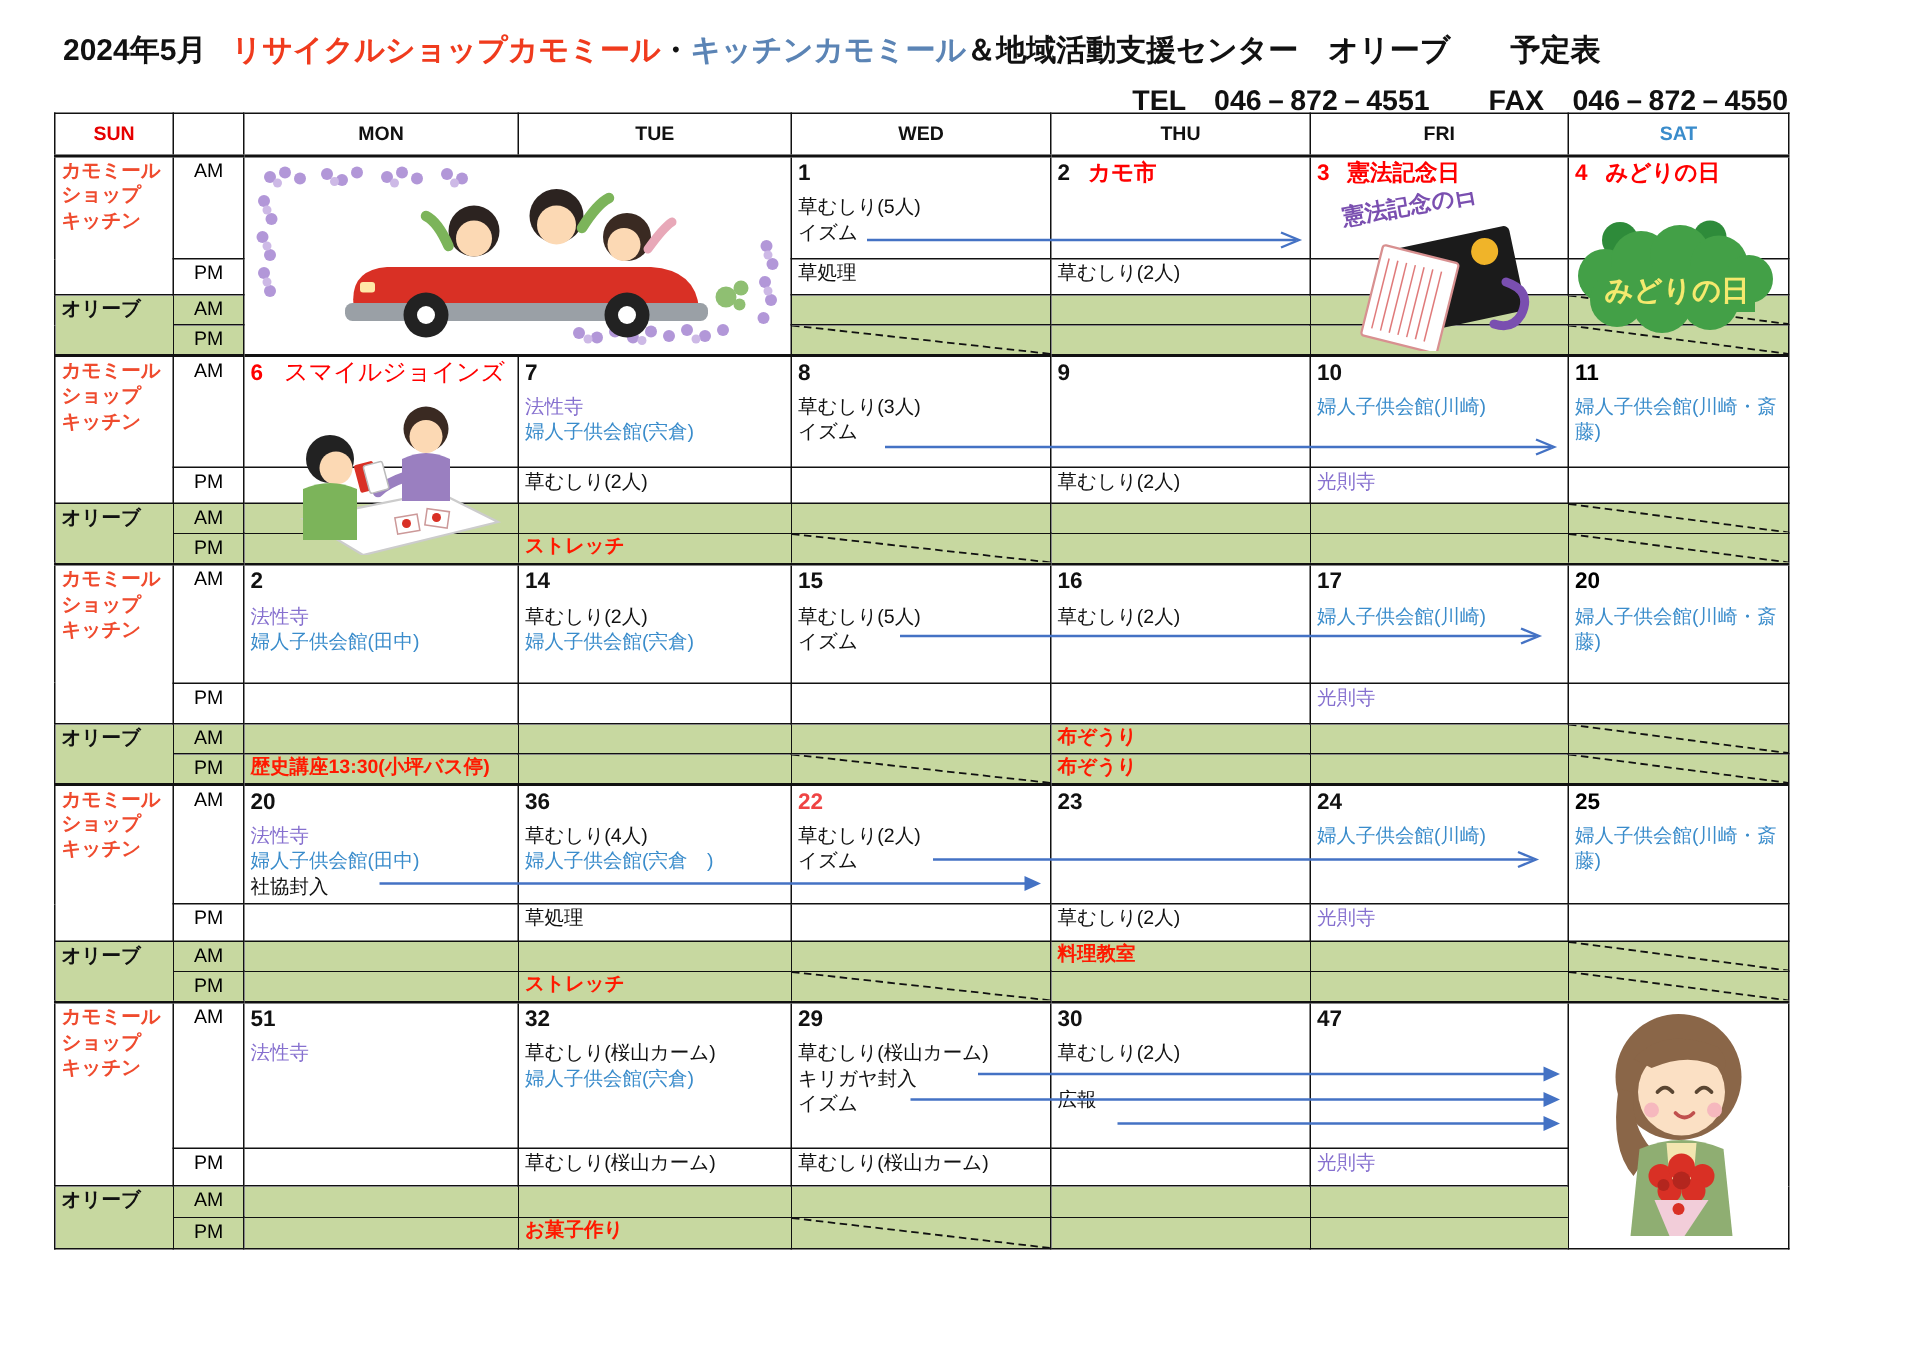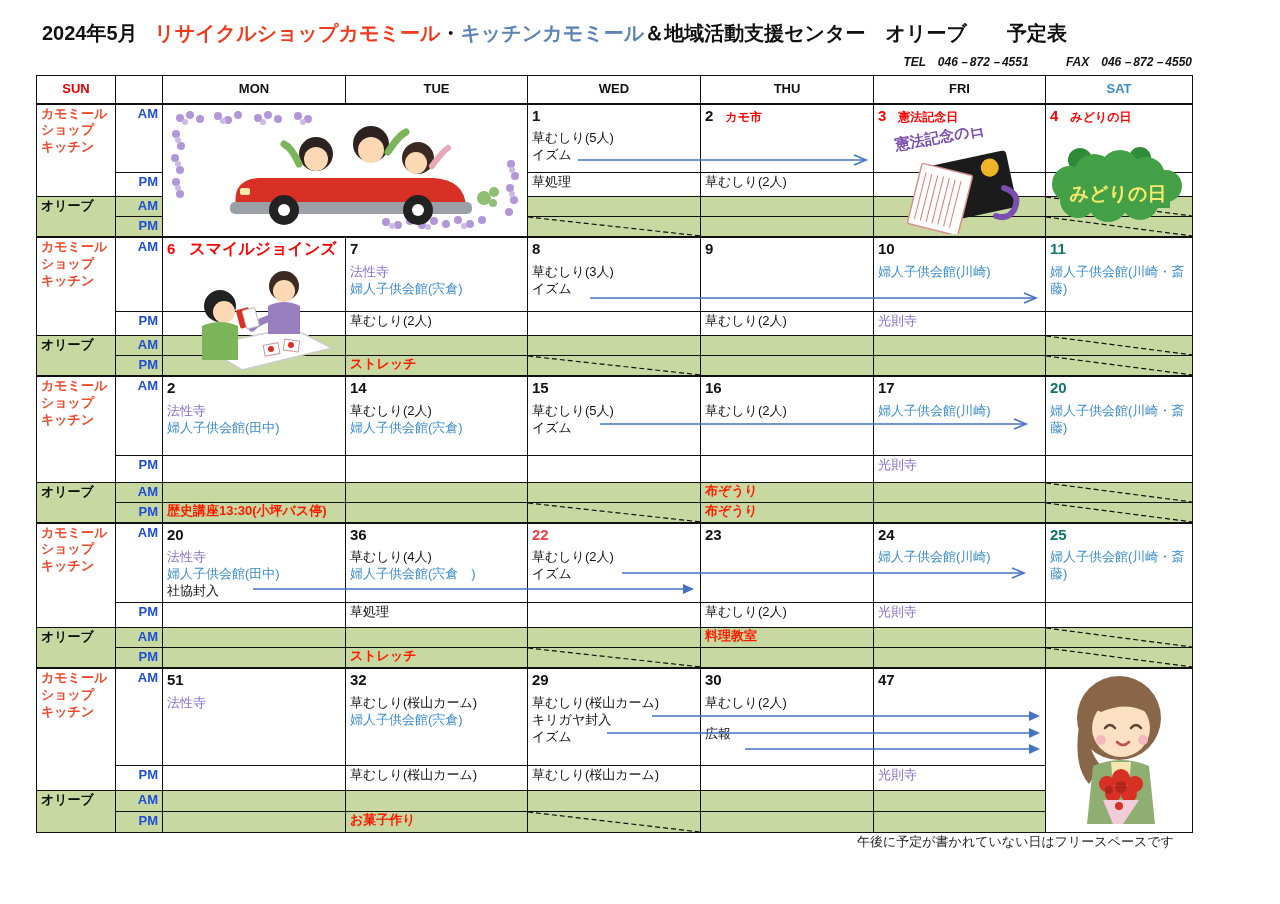--- a/index.html
+++ b/index.html
@@ -2,40 +2,40 @@
 <html><head>
 <meta charset="utf-8">
 <style>
   html,body{margin:0;padding:0;background:#fff;}
   #page{position:relative;width:1280px;height:904px;background:#fff;overflow:hidden;
         font-family:"Liberation Sans","DejaVu Sans",sans-serif;color:#111;}
   
   #title{position:absolute;left:42px;top:20px;font-size:20px;font-weight:bold;white-space:nowrap;}
   #title .t-shop{color:#f03b1d;}
   #title .t-kitchen{color:#5b84b5;}
-  #contact{position:absolute;right:88px;top:54px;font-size:12px;font-weight:600;white-space:nowrap;font-style:italic;}
+  #contact{position:absolute;right:88px;top:54px;font-size:19px;font-weight:600;white-space:nowrap;}
   #contact span{margin-left:34px;}
   #contact span:first-child{margin-left:0;}
   
   table.cal{border-collapse:collapse;table-layout:fixed;width:1156px;position:absolute;left:36px;top:75px;background:#fff;}
   table.cal td{border:1.5px solid #111;vertical-align:top;padding:1px 4px;font-size:13px;line-height:1.3;overflow:hidden;position:relative;}
   tr.hdr td{text-align:center;vertical-align:middle;font-weight:bold;font-size:13px;padding:2px;}
   tr.hdr .h-sun{color:#e60000;}
   tr.hdr .h-sat{color:#3a8ccb;}
   tr.wtop td{border-top:2.5px solid #111;}
   tr.hdr td{border-bottom:2.5px solid #111;}
   .fac{color:#ef4b2e;font-weight:bold;vertical-align:middle;line-height:1.35;font-size:13px;}
   .olab{background:#c7d8a0;font-weight:bold;vertical-align:middle;font-size:13px;color:#111;}
-  .ampm{color:#1d4ed8;font-weight:bold;text-align:right;vertical-align:middle;padding:0;font-size:13px;}
+  .ampm{color:#000000;font-weight:normal;text-align:center;vertical-align:middle;padding:0;font-size:13px;}
   .g{background:#c7d8a0;}
   .dl{white-space:nowrap;}
   .dnum{font-size:15px;font-weight:600;}
-  .dtitle{font-size:12px;font-weight:bold;color:#ff0000;margin-left:12px;}
-  .dtitle-lg{font-size:16px;font-weight:bold;color:#ff0000;margin-left:14px;text-align:right;}
-  .sat-d .dnum{color:#0f766e;}
+  .dtitle{font-size:15px;font-weight:bold;color:#ff0000;margin-left:12px;}
+  .dtitle-lg{font-size:16px;font-weight:normal;color:#ff0000;margin-left:14px;text-align:right;}
+  .sat-d .dnum{color:#000000;}
   .red-d .dnum{color:#ff0000;}
   .lav-d .dnum{color:#ef4444;}
   .ln{margin:0;}
   .first{margin-top:5px;}
   .gap{margin-top:14px;}
   .t-blue{color:#3a8ccb;}
   .t-purple{color:#8670cf;}
   .t-olred{color:#ff1a00;font-weight:bold;line-height:1.1;}
   td.oltxt{vertical-align:middle;padding:0 4px;}
   
@@ -661,14 +661,13 @@
       <line x1="745" y1="749" x2="1030" y2="749"></line>
     </g>
     <g fill="#4472c4" stroke="none">
       <path d="M694,589 L683,584 L683,594 Z"></path>
       <path d="M1040,716 L1029,711 L1029,721 Z"></path>
       <path d="M1040,733 L1029,728 L1029,738 Z"></path>
       <path d="M1040,749 L1029,744 L1029,754 Z"></path>
     </g>
   </svg>
 
-  <div id="footer-note">午後に予定が書かれていない日はフリースペースです</div>
 </div>
 
 </body></html>

